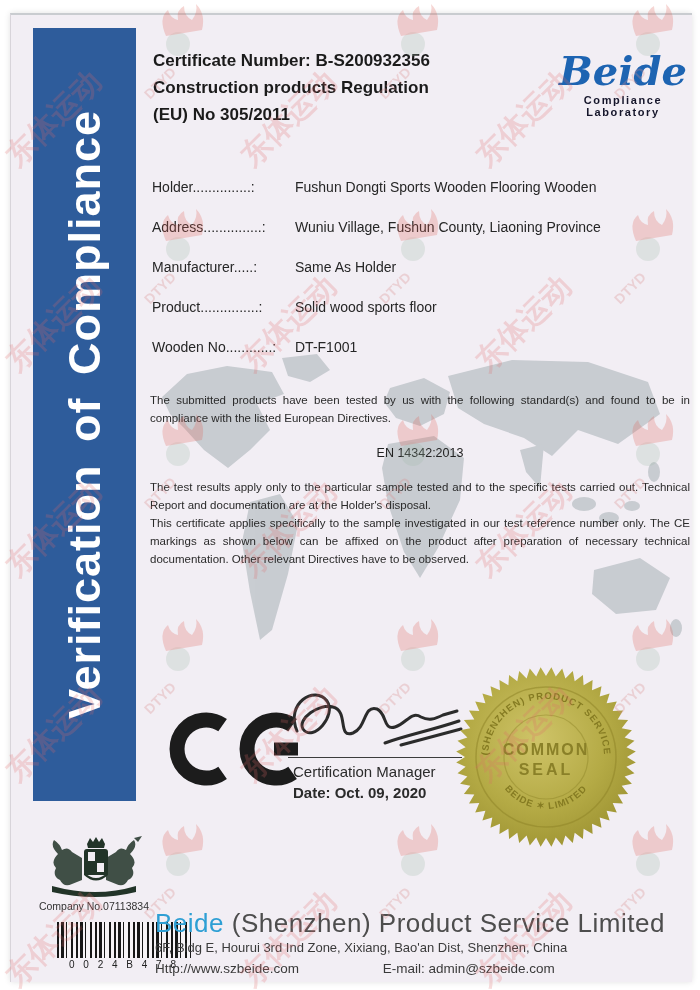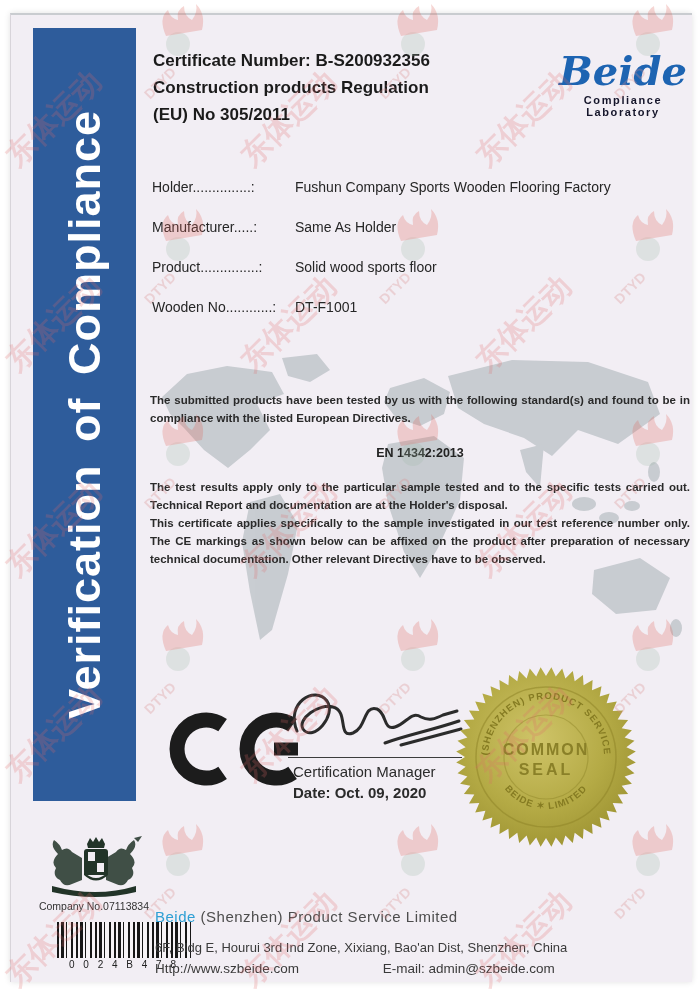--- a/index.html
+++ b/index.html
@@ -23,21 +23,21 @@
        font-size:40px;color:#1d64b2;line-height:42px;}
   .logo-sub{font-size:11px;font-weight:bold;letter-spacing:1.6px;color:#15152a;margin-top:2px;}
   
   .fields{position:absolute;left:152px;top:179px;z-index:3;font-size:14px;color:#262626;}
   .frow{display:flex;height:40px;align-items:flex-start;}
   .flabel{width:143px;flex:none;}
   .fvalue{flex:1;}
   
   .bodytxt{position:absolute;left:150px;top:391px;width:540px;z-index:3;
        font-size:11.5px;line-height:18px;color:#2a2a2a;}
-  .para{margin:0;font-weight:bold;}
+  .para{margin:0;}
   .std{text-align:center;font-size:12.5px;margin:17px 0 16px 0;color:#222;}
   .just{text-align:justify;}
   
   .ce{position:absolute;left:168px;top:706px;z-index:3;}
   .sig{position:absolute;left:283px;top:683px;z-index:3;}
   .sigline{position:absolute;left:288px;top:757px;width:174px;border-top:1.6px solid #3c3c3c;z-index:3;}
   .sigrole{position:absolute;left:293px;top:763px;font-size:15px;color:#2b2b2b;z-index:3;}
   .sigdate{position:absolute;left:293px;top:784px;font-size:15px;color:#2b2b2b;z-index:3;font-weight:bold;}
   
   .seal{position:absolute;left:456px;top:667px;width:180px;height:180px;z-index:3;}
@@ -45,21 +45,21 @@
   
   .arms{position:absolute;left:38px;top:836px;width:112px;height:62px;z-index:3;}
   .companyno{position:absolute;left:34px;top:900px;width:120px;text-align:center;
        font-size:10.5px;color:#333;z-index:3;}
   .barcode{position:absolute;left:57px;top:922px;width:134px;height:36px;z-index:3;
        background:repeating-linear-gradient(90deg,#171717 0 2px,#f6f3f6 2px 4px,#171717 4px 7px,
        #f6f3f6 7px 9px,#171717 9px 10px,#f6f3f6 10px 14px,#171717 14px 16px,#f6f3f6 16px 19px);}
   .barcode-num{position:absolute;left:57px;top:959px;width:134px;text-align:center;
        font-size:10px;letter-spacing:3px;color:#222;z-index:3;}
   
-  .foot-name{position:absolute;left:155px;top:908px;font-size:15px;color:#4d4d4d;z-index:3;
+  .foot-name{position:absolute;left:155px;top:908px;font-size:26px;color:#4d4d4d;z-index:3;
        letter-spacing:.5px;}
   .foot-name .blue{color:#2e9fd4;}
   .foot-addr{position:absolute;left:155px;top:940px;font-size:13px;color:#3a3a3a;z-index:3;}
   .foot-web{position:absolute;left:155px;top:961px;font-size:13.5px;color:#3a3a3a;z-index:3;}
   .foot-web .mail{margin-left:58px;padding-left:22px;}
   
   .wm{position:absolute;left:0;top:0;width:700px;height:990px;z-index:50;pointer-events:none;opacity:.5;}
 </style>
 </head>
 <body>
@@ -95,21 +95,25 @@
 </div>
 
 <div class="logo">
   <div class="logo-name">Beide</div>
   <div class="logo-sub">Compliance Laboratory</div>
 </div>
 
 <div class="fields">
   <div class="frow">
     <span class="flabel">Holder...............:</span>
-    <span class="fvalue">Fushun Company Sports Wooden Flooring Factory</span>
+    <span class="fvalue">Fushun Dongti Sports Wooden Flooring Wooden</span>
+  </div>
+  <div class="frow">
+    <span class="flabel">Address...............:</span>
+    <span class="fvalue">Wuniu Village, Fushun County, Liaoning Province</span>
   </div>
   <div class="frow">
     <span class="flabel">Manufacturer.....:</span>
     <span class="fvalue">Same As Holder</span>
   </div>
   <div class="frow">
     <span class="flabel">Product...............:</span>
     <span class="fvalue">Solid wood sports floor</span>
   </div>
   <div class="frow">

